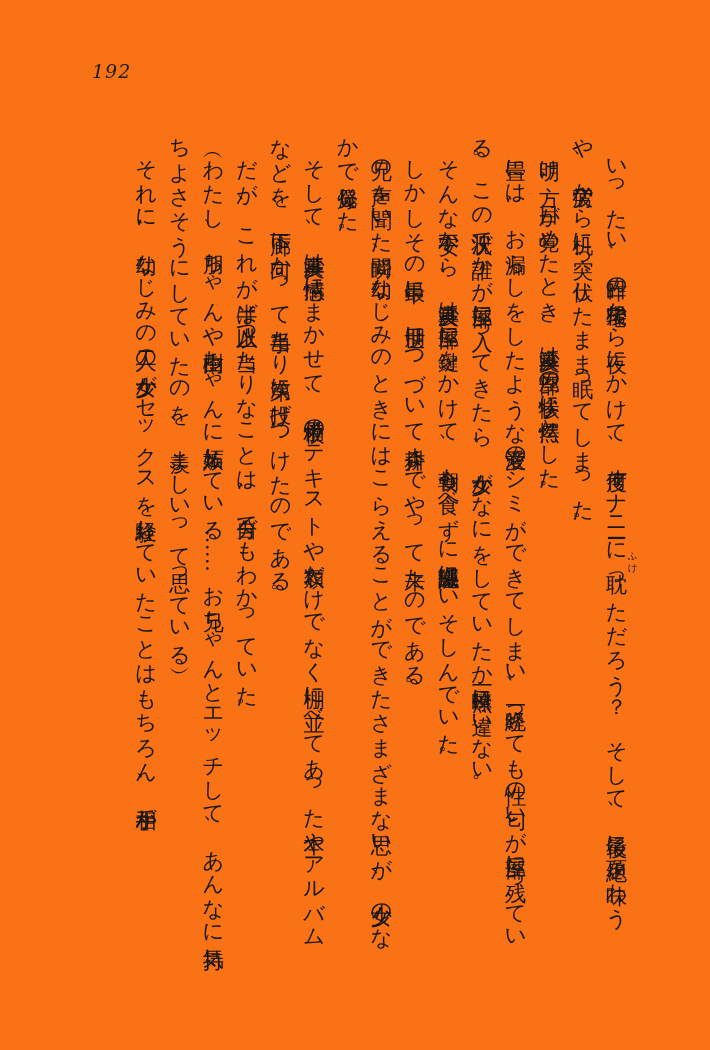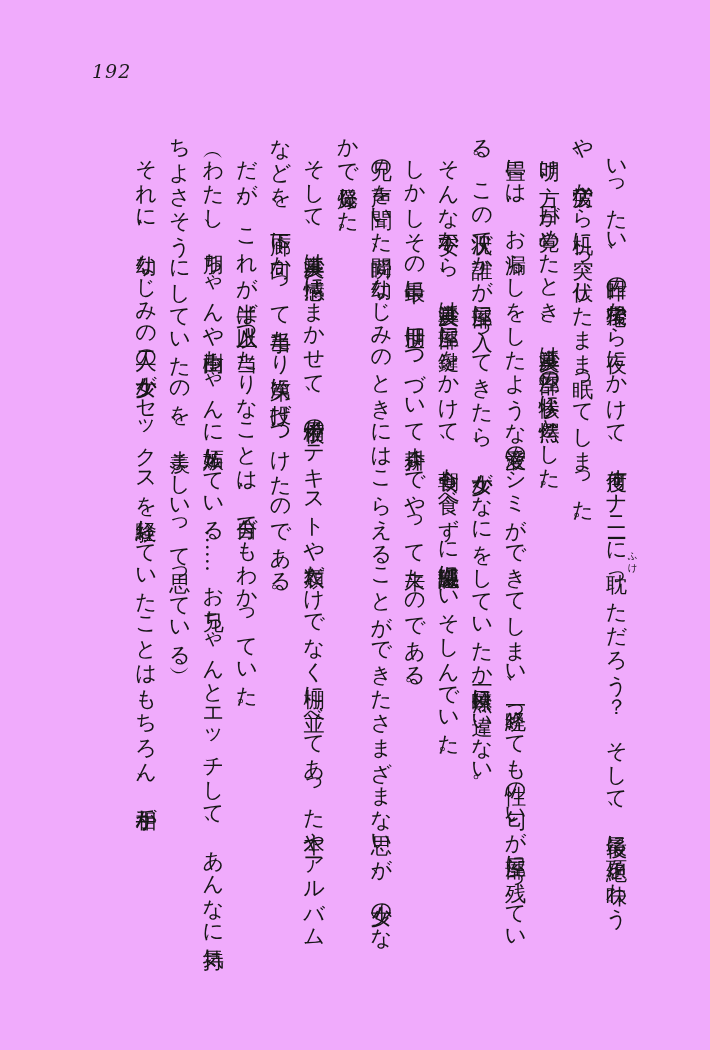--- a/index.html
+++ b/index.html
@@ -11,21 +11,21 @@
     height: 1050px;
     background: #ffffff;
     overflow: hidden;
     position: relative;
     color: #141414;
     font-family: "DejaVu Serif", "Liberation Serif", serif;
   }
   .page {
     position: absolute;
     inset: 0;
-    background: #f0abfc;
+    background: #f97316;
   }
   .page-number {
     position: absolute;
     top: 60px;
     left: 92px;
     font-size: 19px;
     font-style: italic;
     letter-spacing: 1px;
     color: #1c1c1c;
     font-family: "DejaVu Serif", "Liberation Serif", serif;

